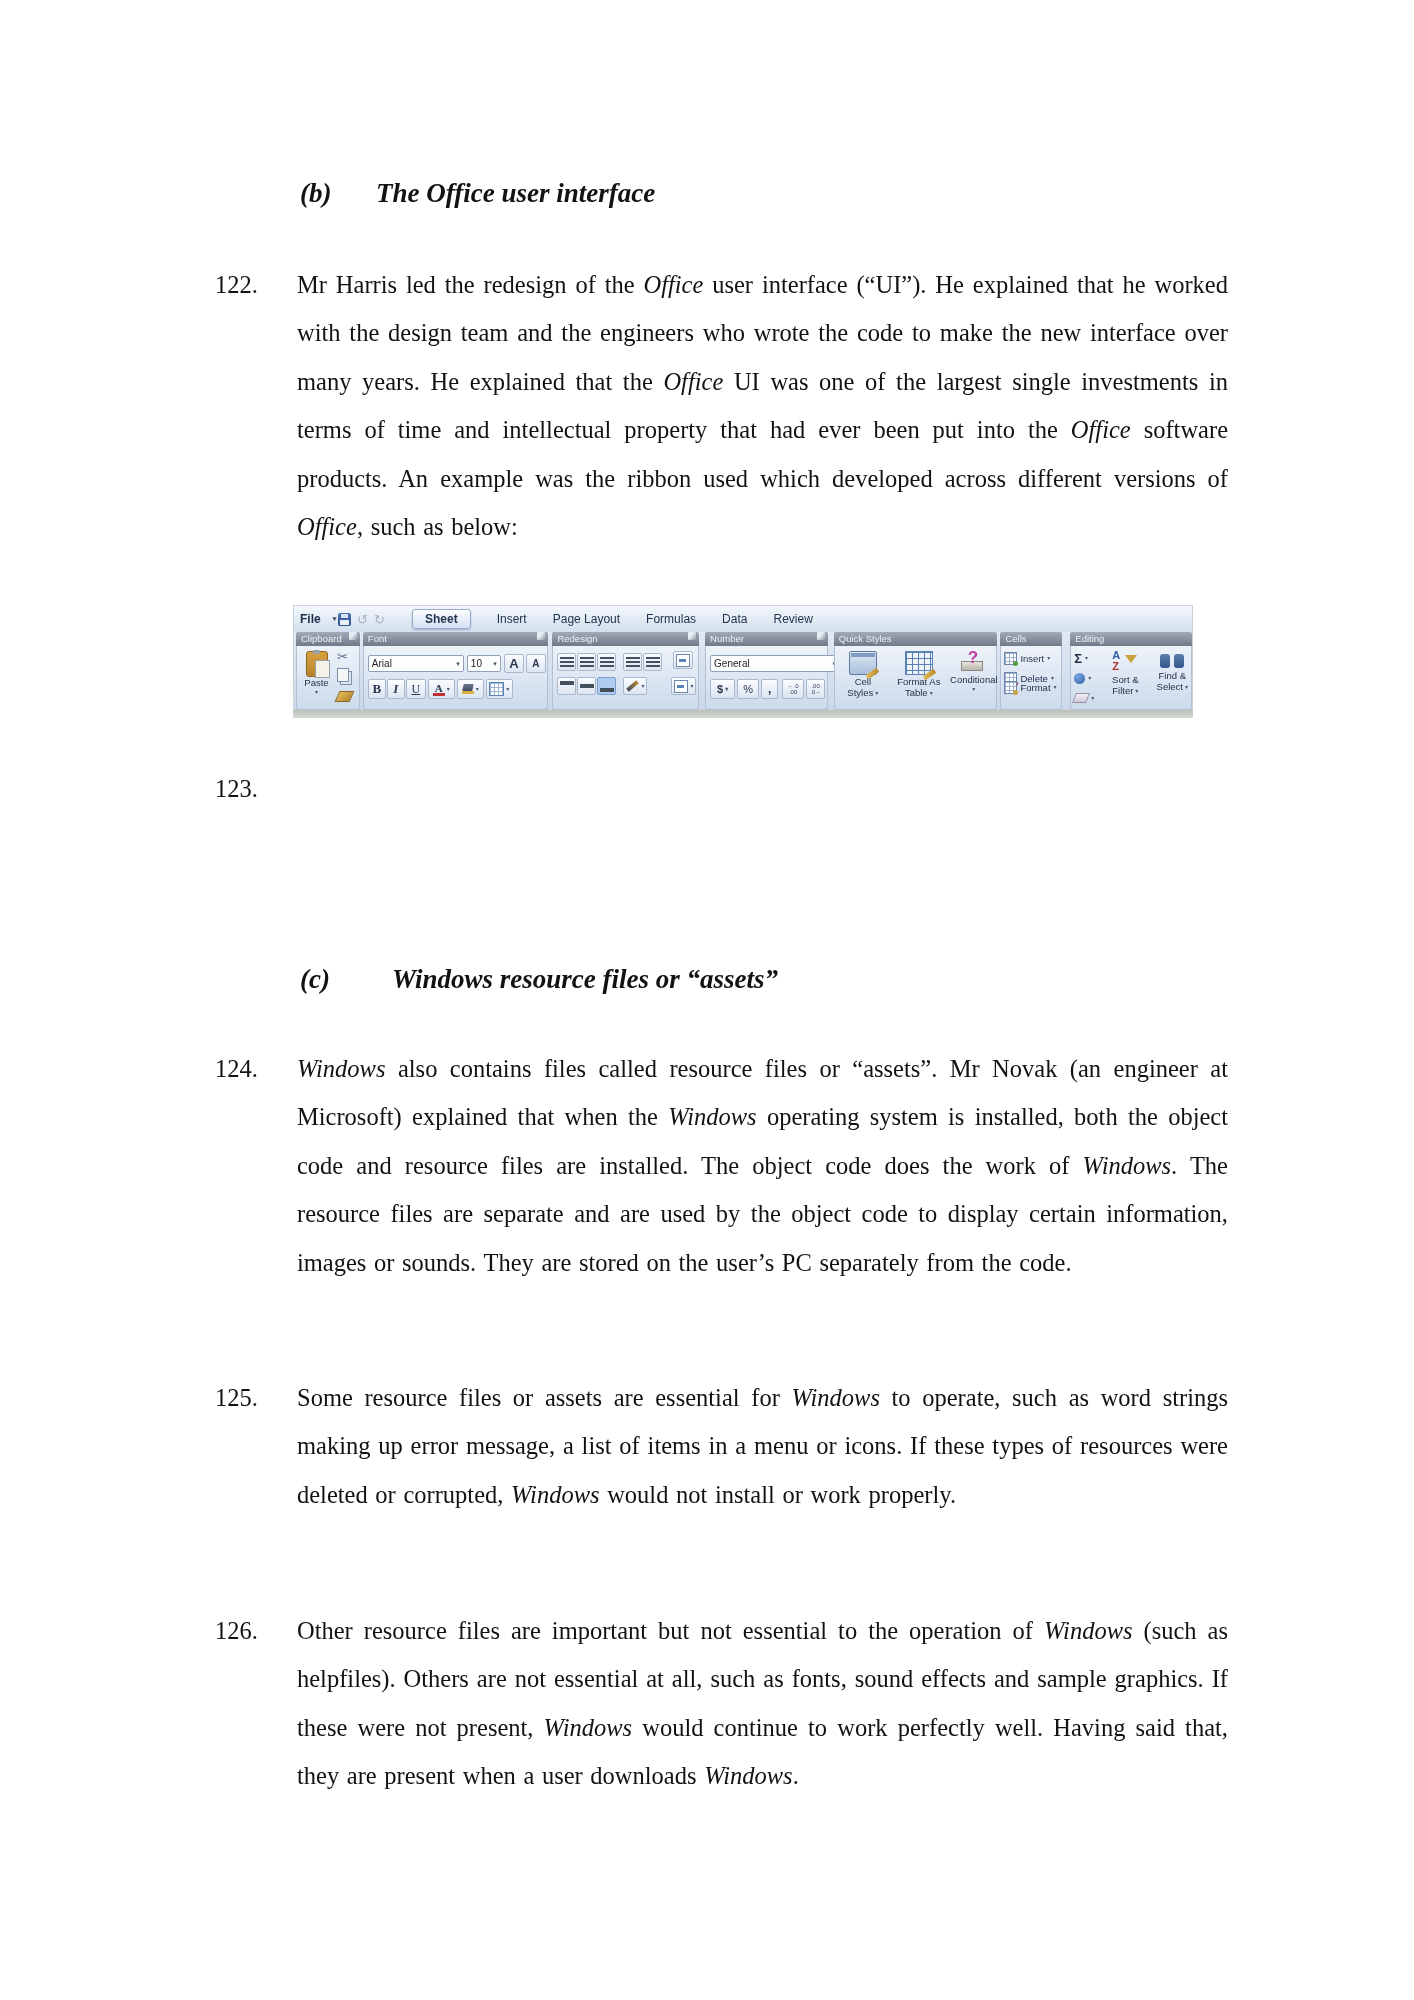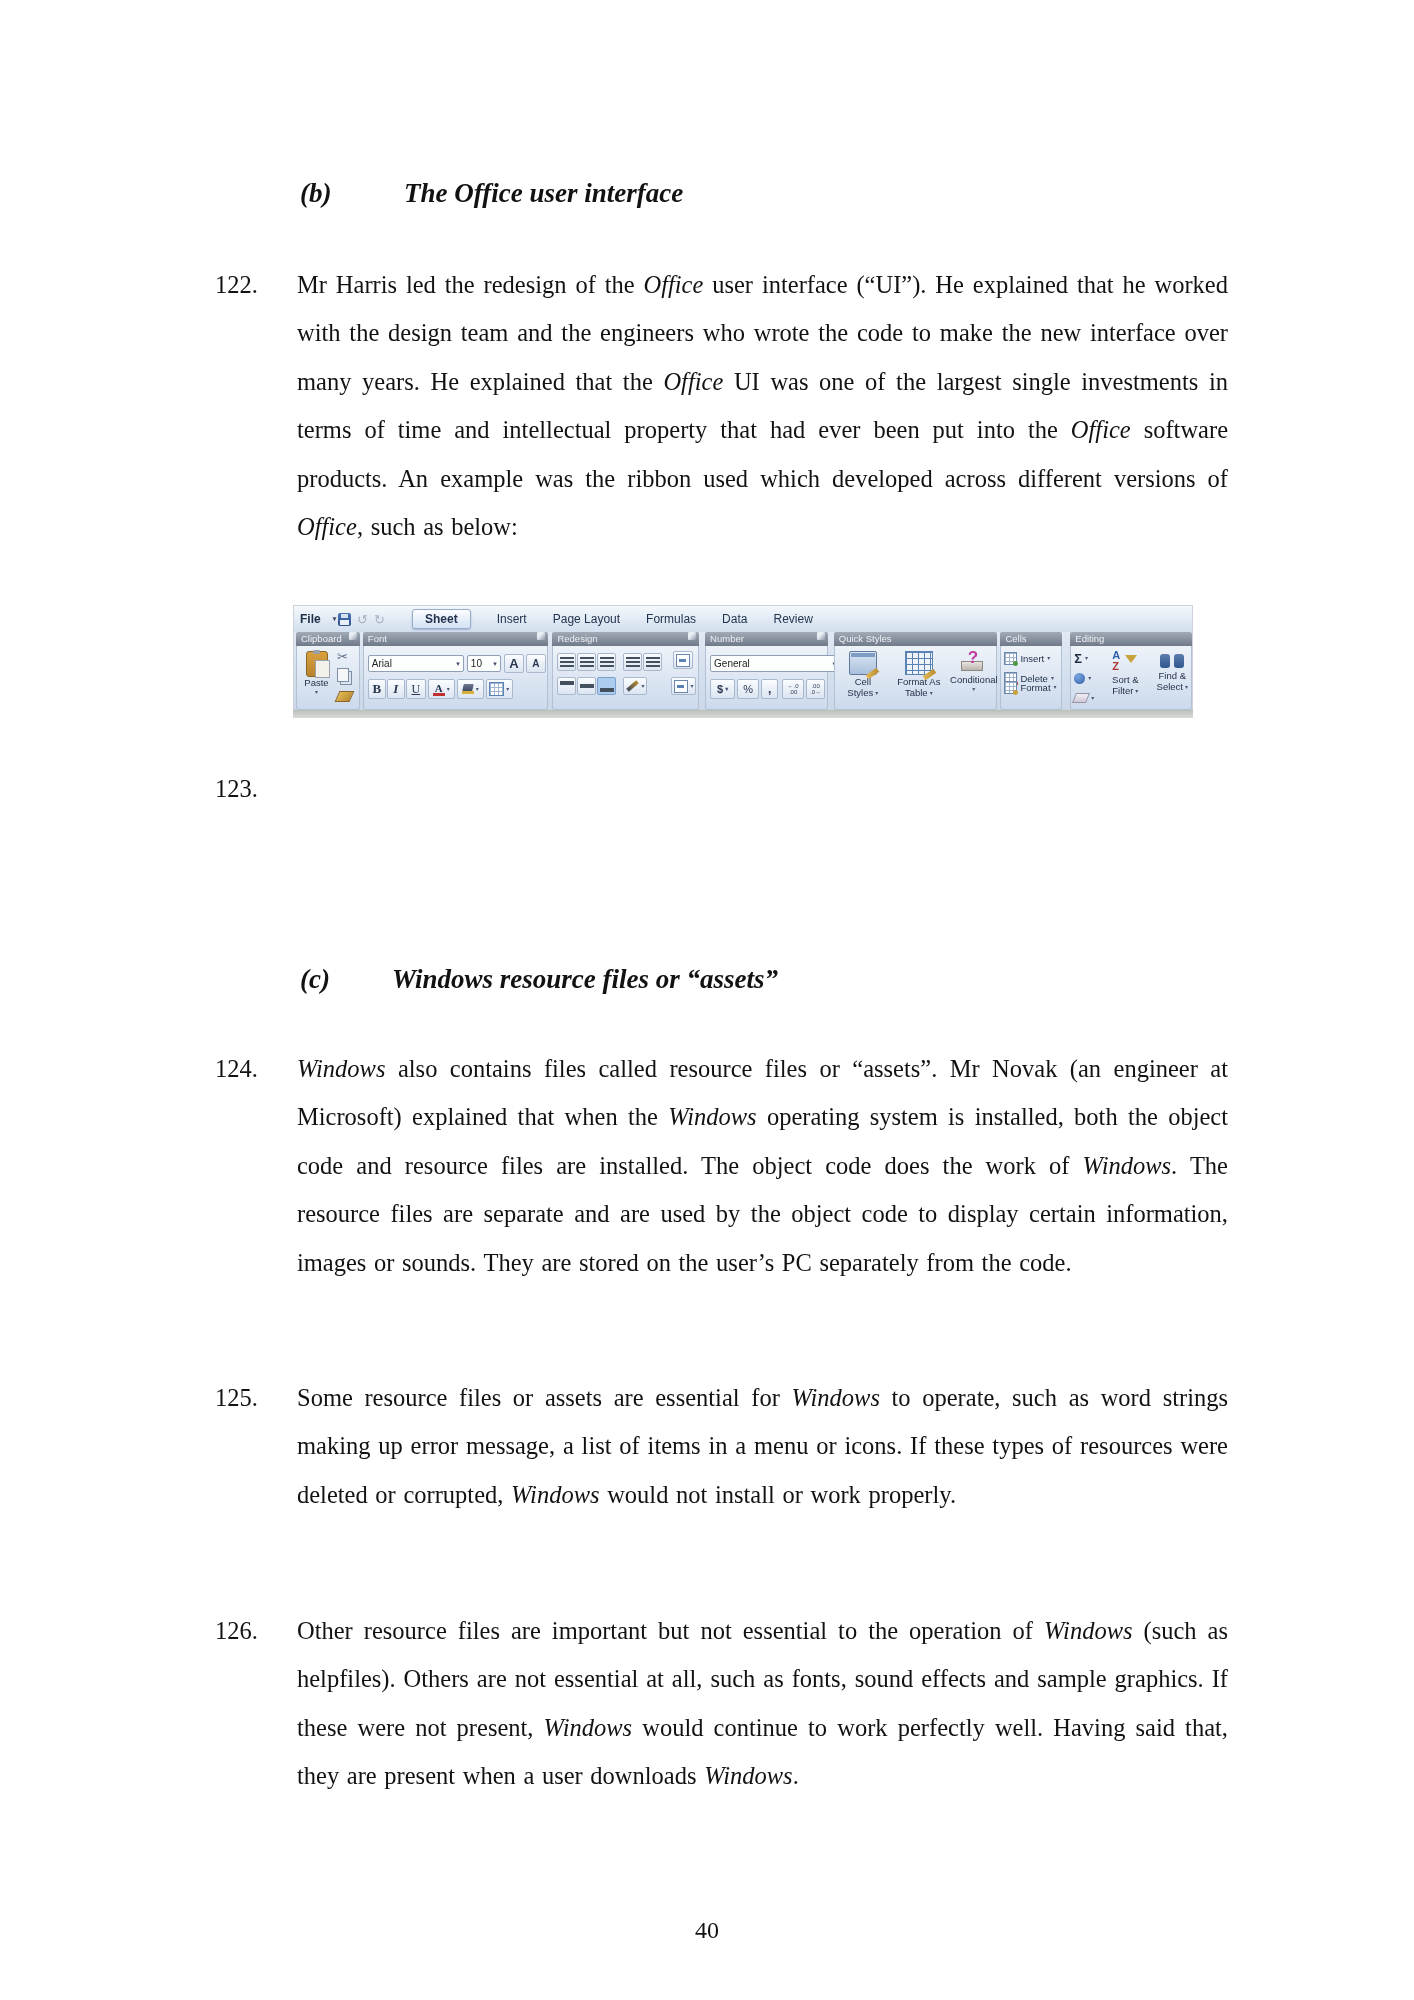--- a/index.html
+++ b/index.html
@@ -155,21 +155,21 @@
   .binoc:before,.binoc:after{content:"";position:absolute;top:0;width:10px;height:14px;
         background:linear-gradient(#5c7fae,#31568c);border-radius:3px;}
   .binoc:before{left:0;} .binoc:after{right:0;}
 </style>
 </head>
 <body>
 
 <div class="page">
 
   <div class="head-label" style="left:300px;top:169px">(b)</div>
-  <div class="head-title" style="left:404px;top:169px">The Office user interface</div>
+  <div class="head-title" style="left:376px;top:169px">The Office user interface</div>
 
   <div class="pnum" style="top:261px">122.</div>
   <div class="para" style="top:261px">Mr Harris led the redesign of the <i>Office</i> user interface (“UI”). He explained that he worked with the design team and the engineers who wrote the code to make the new interface over many years. He explained that the <i>Office</i> UI was one of the largest single investments in terms of time and intellectual property that had ever been put into the <i>Office</i> software products. An example was the ribbon used which developed across different versions of <i>Office</i>, such as below:</div>
 
   <div class="ribbon">
 
     <div class="tabrow">
       <div class="file-btn">
         <span>File</span>
           <span class="caret">▾</span>
@@ -443,14 +443,13 @@
 
   <div class="pnum" style="top:1045px">124.</div>
   <div class="para" style="top:1045px"><i>Windows</i> also contains files called resource files or “assets”. Mr Novak (an engineer at Microsoft) explained that when the <i>Windows</i> operating system is installed, both the object code and resource files are installed. The object code does the work of <i>Windows</i>. The resource files are separate and are used by the object code to display certain information, images or sounds. They are stored on the user’s PC separately from the code.</div>
 
   <div class="pnum" style="top:1374px">125.</div>
   <div class="para" style="top:1374px">Some resource files or assets are essential for <i>Windows</i> to operate, such as word strings making up error message, a list of items in a menu or icons. If these types of resources were deleted or corrupted, <i>Windows</i> would not install or work properly.</div>
 
   <div class="pnum" style="top:1607px">126.</div>
   <div class="para" style="top:1607px">Other resource files are important but not essential to the operation of <i>Windows</i> (such as helpfiles). Others are not essential at all, such as fonts, sound effects and sample graphics. If these were not present, <i>Windows</i> would continue to work perfectly well. Having said that, they are present when a user downloads <i>Windows</i>.</div>
 
-  <div class="pageno">40</div>
 </div>
 
 </body></html>

